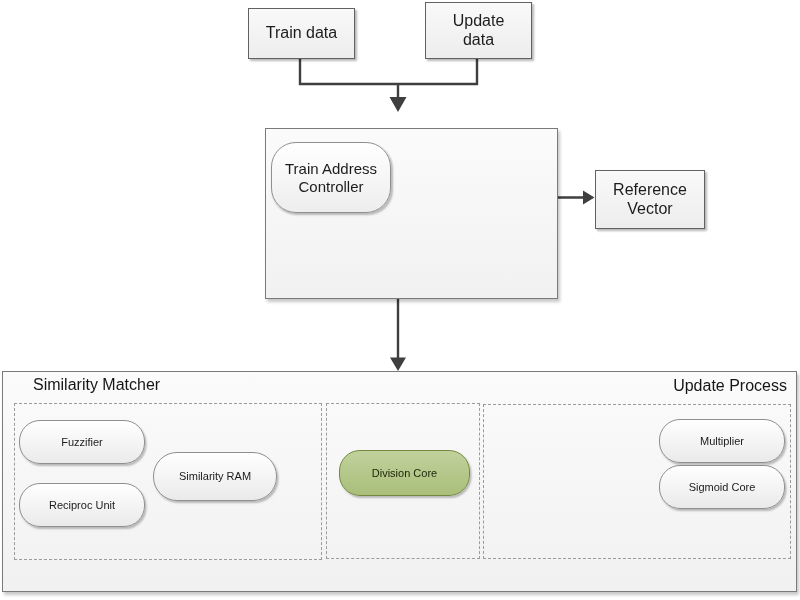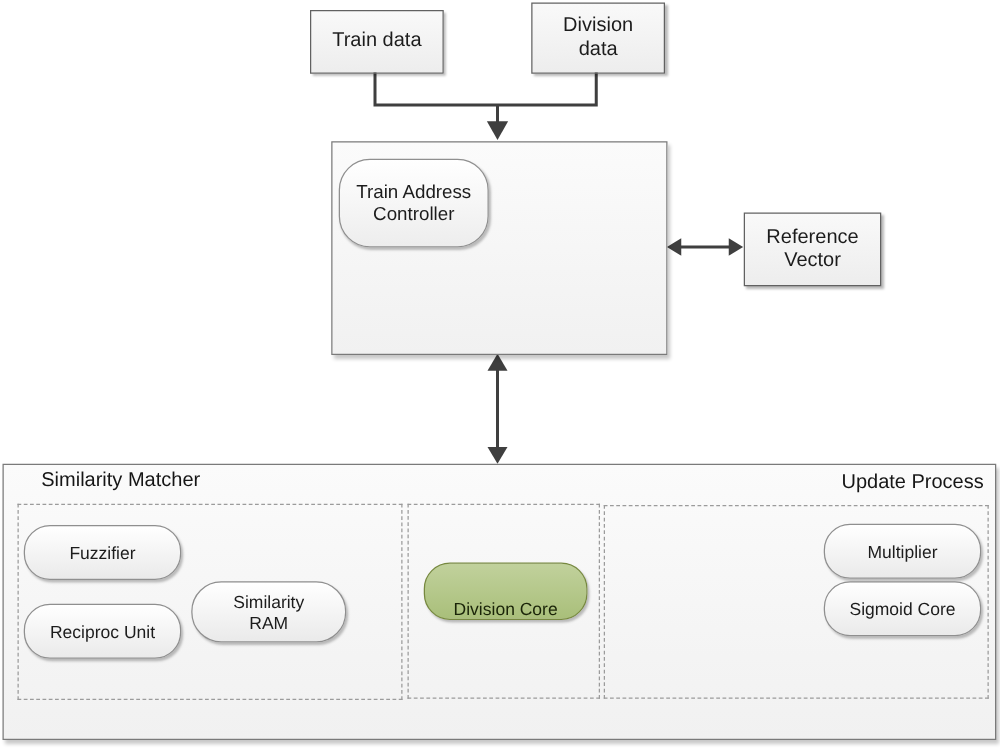--- a/index.html
+++ b/index.html
@@ -24,34 +24,33 @@
     position:absolute;
     background:linear-gradient(180deg,#fbfbfb,#f1f1f1);
     border:1.8px solid #7a7a7a;
     box-shadow:2px 3px 3px rgba(0,0,0,0.22);
   }
   .stadium{
     background:linear-gradient(180deg,#ffffff,#eaeaea);
     border:1.5px solid #8f8f8f;
     border-radius:21px;
     box-shadow:1.5px 2px 2px rgba(0,0,0,0.25);
-    font-size:14px;
+    font-size:11px;
   }
   .ctrl{
     background:linear-gradient(180deg,#ffffff,#ededed);
     border:1.5px solid #8f8f8f;
     border-radius:25px;
     box-shadow:1.5px 2px 2px rgba(0,0,0,0.25);
     font-size:15px;
   }
   .green{
     background:linear-gradient(180deg,#c1d19c,#a9bf7a);
     border:1.6px solid #76883f;
     color:#1a2408;
-    align-items:flex-end;
   }
   .dashed{
     position:absolute;border:1.5px dashed #9b9b9b;background:transparent;
   }
   .section-label{
     position:absolute;font-size:16px;color:#161616;white-space:nowrap;
   }
 </style>
 </head>
 <body>
@@ -71,24 +70,24 @@
 
     <line x1="398" y1="294" x2="398" y2="360" stroke="#3f3f3f" stroke-width="2.4"></line>
     <polygon points="390,296.5 406,296.5 398,283" fill="#3f3f3f"></polygon>
     <polygon points="390,357.5 406,357.5 398,371" fill="#3f3f3f"></polygon>
   </svg>
 
   <div class="node rect" style="left:248px;top:8px;width:105px;height:49px;">
     <span>Train data</span>
   </div>
   <div class="node rect" style="left:425px;top:2px;width:105px;height:55px;">
-    <span style="max-width:62px;">Division data</span>
+    <span style="max-width:62px;">Update data</span>
   </div>
 
-  <div class="container-box" style="left:265px;top:113px;width:267px;height:169px;">
+  <div class="container-box" style="left:265px;top:128px;width:267px;height:169px;padding-left:24px;">
     <div class="node ctrl" style="left:5px;top:13px;width:118px;height:69px;">
       <span style="max-width:102px;">Train Address Controller</span>
     </div>
   </div>
 
   <div class="node rect" style="left:595px;top:170px;width:108px;height:57px;">
     <span style="max-width:80px;">Reference Vector</span>
   </div>
 
   <div class="container-box" style="left:2px;top:371px;width:793px;height:219px;">
@@ -96,21 +95,21 @@
     <div class="section-label" style="left:30px;top:4px;">Similarity Matcher</div>
     <div class="section-label" style="right:9px;top:5px;">Update Process</div>
 
     <div class="dashed" style="left:11px;top:31px;width:306px;height:155px;"></div>
     <div class="dashed" style="left:323px;top:31px;width:152px;height:154px;"></div>
     <div class="dashed" style="left:480px;top:32px;width:306px;height:153px;"></div>
 
     <div class="node stadium" style="left:16px;top:48px;width:124px;height:42px;">
       <span>Fuzzifier</span>
     </div>
-    <div class="node stadium" style="left:150px;top:80px;width:122px;height:47px;border-radius:24px;margin-top:13px;">
+    <div class="node stadium" style="left:150px;top:80px;width:122px;height:47px;border-radius:24px;">
       <span style="max-width:80px;">Similarity RAM</span>
     </div>
     <div class="node stadium" style="left:16px;top:111px;width:124px;height:42px;">
       <span>Reciproc Unit</span>
     </div>
 
     <div class="node stadium green" style="left:336px;top:78px;width:129px;height:44px;">
       <span>Division Core</span>
     </div>
 

